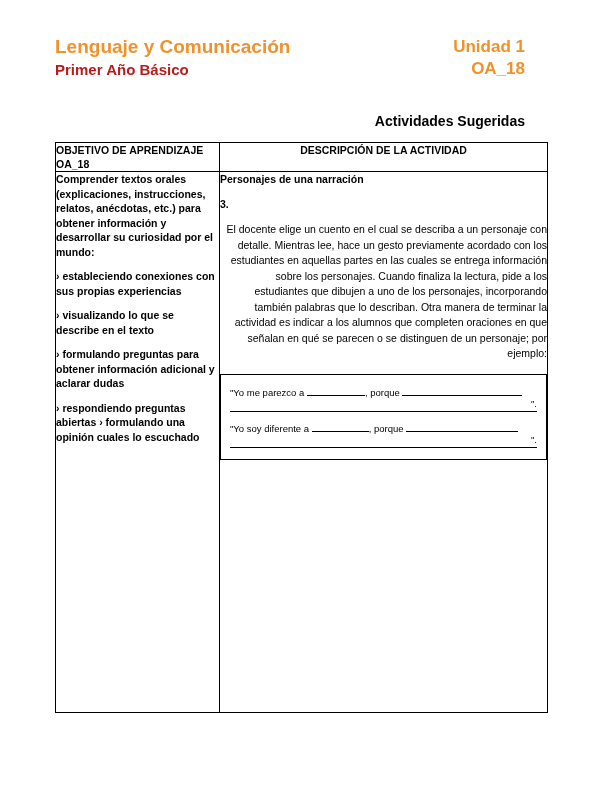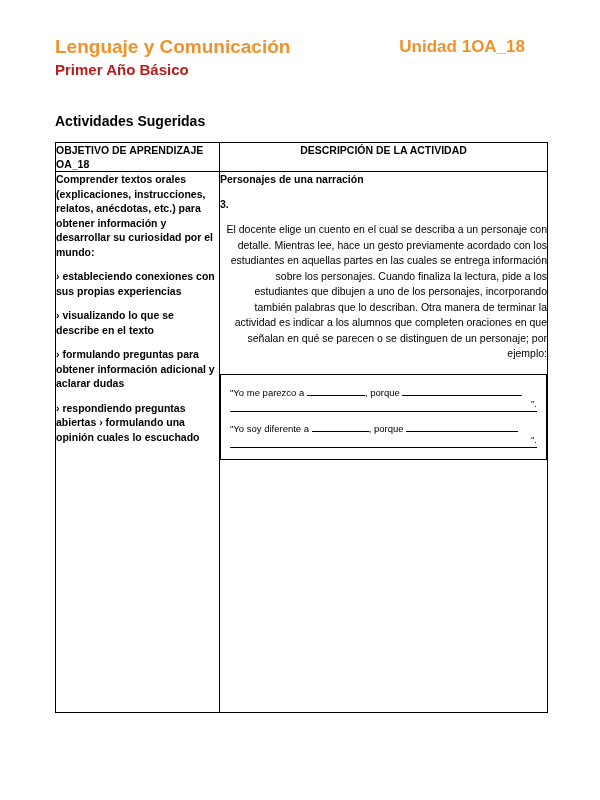--- a/index.html
+++ b/index.html
@@ -41,36 +41,36 @@
   }
   .title-sub {
     color: #b91c1c;
     font-weight: bold;
     font-size: 15px;
     line-height: 20px;
     margin-top: 2px;
   }
   .header-right {
     display: flex;
-    flex-direction: row;
-    align-items: center;
+    flex-direction: column;
+    align-items: flex-end;
     color: #f0922b;
     font-weight: bold;
   }
   .unit-label {
     font-size: 17px;
     line-height: 23px;
   }
   .oa-label {
     font-size: 17px;
     line-height: 22px;
     margin-top: 0;
   }
   .activities-title {
-    text-align: left;
+    text-align: right;
     font-weight: bold;
     font-size: 14px;
     margin-top: 33px;
     margin-bottom: 13px;
     color: #000;
   }
   table.main-table {
     border-collapse: collapse;
     width: 490px;
     table-layout: fixed;

